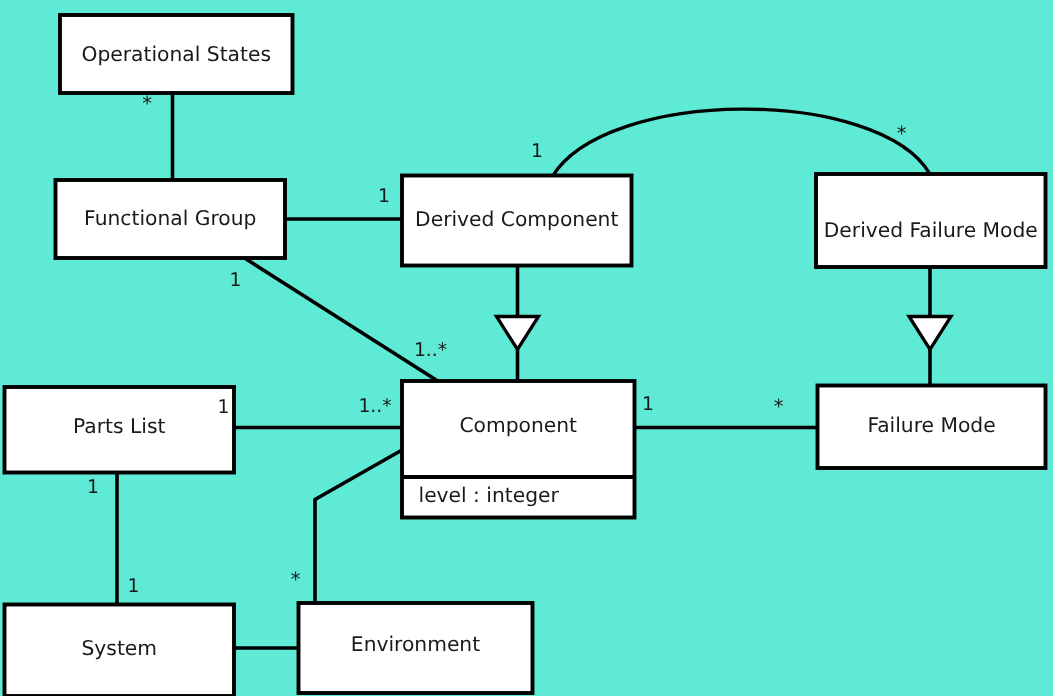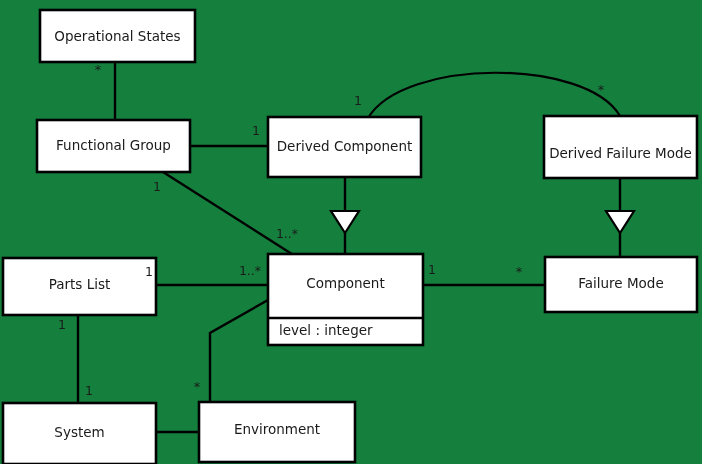--- a/index.html
+++ b/index.html
@@ -7,21 +7,21 @@
     padding: 0;
     background: #ffffff;
   }
   body {
     font-family: "DejaVu Sans", sans-serif;
   }
   #diagram-canvas {
     position: relative;
     width: 702px;
     height: 464px;
-    background: #15803d;
+    background: #5eead4;
     overflow: hidden;
   }
   #uml-svg {
     position: absolute;
     left: 0;
     top: 0;
     width: 702px;
     height: 464px;
   }
   .cls-box {

